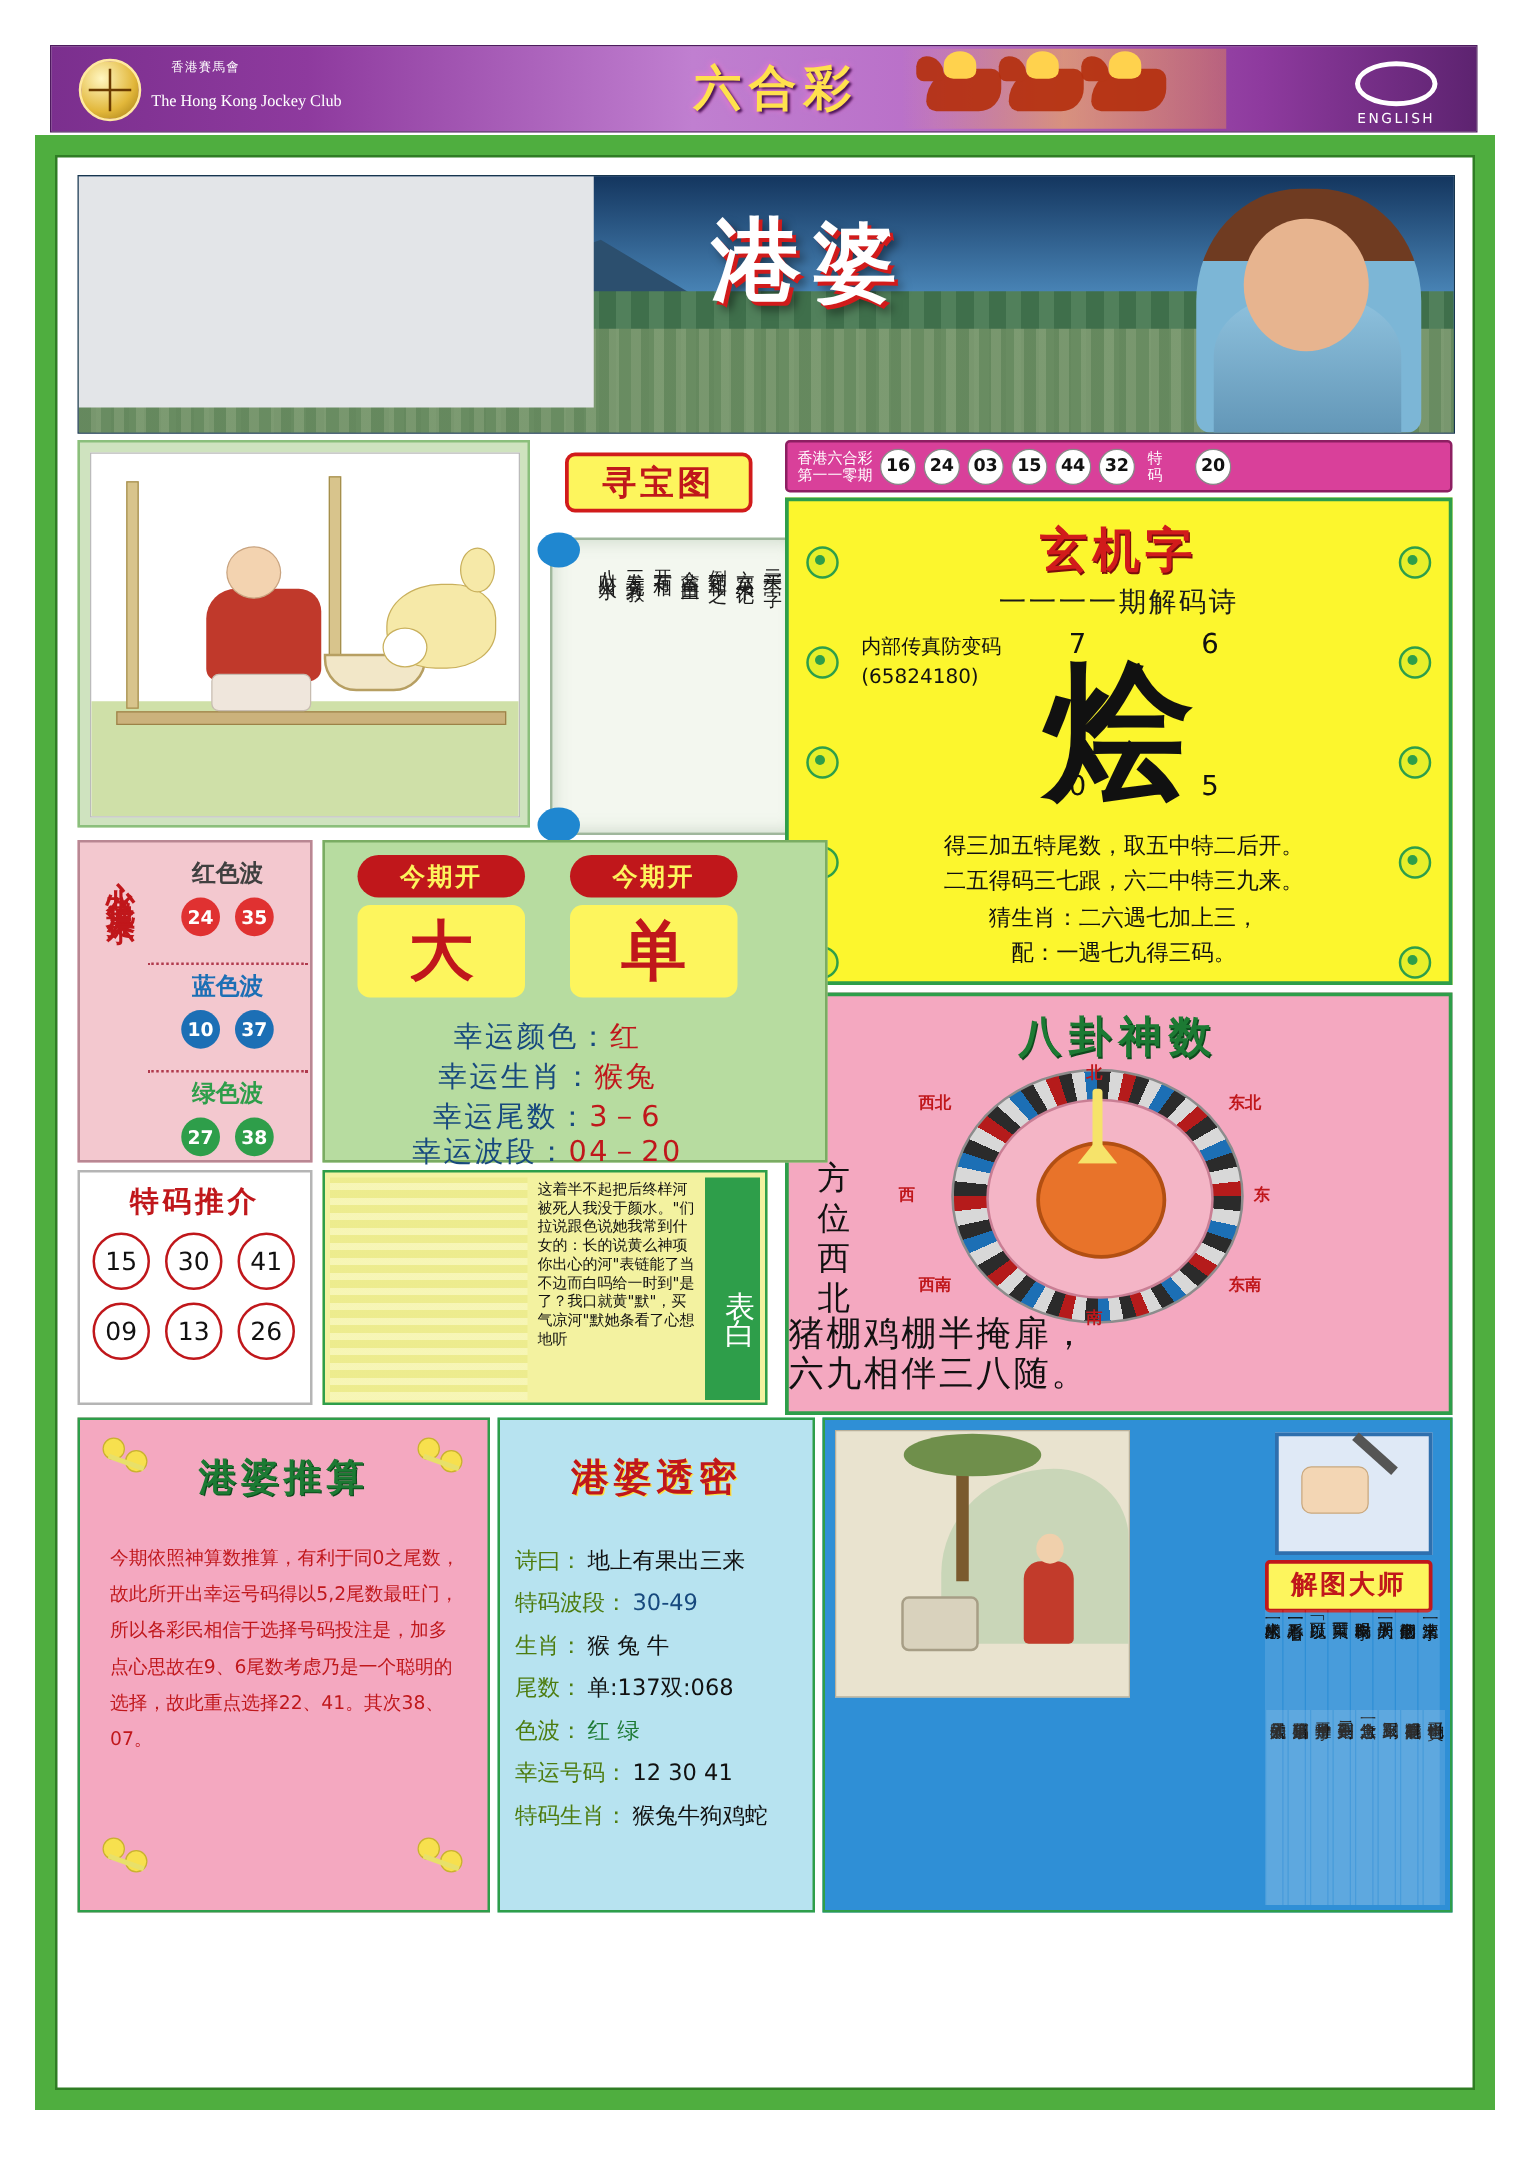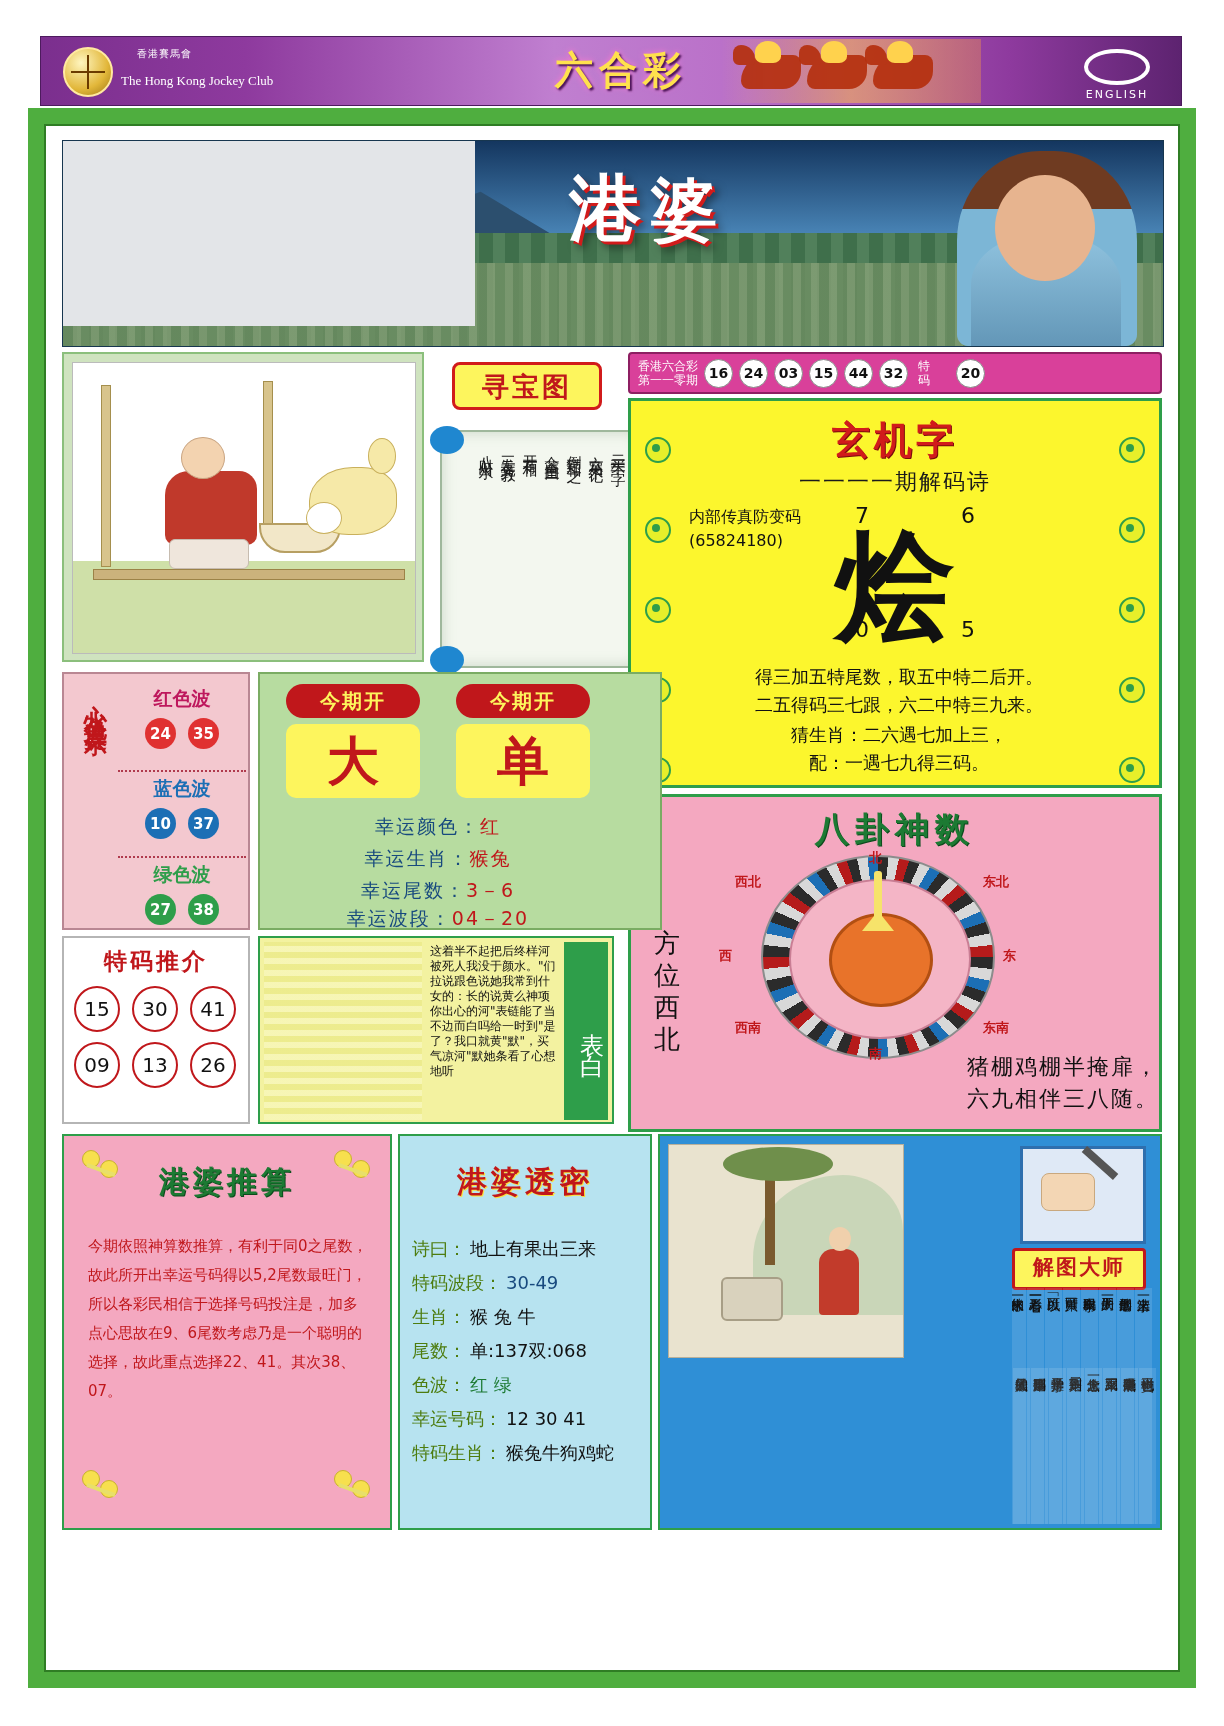--- a/index.html
+++ b/index.html
@@ -182,21 +182,21 @@
   }
   .compass-core{
     position:absolute;left:66px;top:56px;width:98px;height:88px;border-radius:50%;
     background:#e8732a;border:3px solid #b24f12;z-index:3;
   }
   .compass-needle{
     position:absolute;left:50%;top:14px;width:8px;height:56px;background:#f6e36a;transform:translateX(-50%);z-index:4;border-radius:3px;
   }
   .compass-needle:after{content:"";position:absolute;left:-12px;top:40px;width:32px;height:20px;background:#f6e36a;clip-path:polygon(50% 0,0 100%,100% 100%);}
   .cp-dir{position:absolute;font-size:13px;color:#c0171b;font-weight:bold;}
-  .bg-poem{position:absolute;left:0;bottom:14px;width:100%;text-align:right;font-size:22px;color:#111;line-height:32px;letter-spacing:2px;}
+  .bg-poem{position:absolute;left:0;bottom:14px;width:100%;text-align:left;font-size:28px;color:#111;line-height:32px;letter-spacing:2px;}
   
   .xinshui{
     left:62px;top:672px;width:188px;height:258px;background:#f3c8cf;border:2px solid #b98793;
   }
   .xs-vert{
     position:absolute;left:8px;top:12px;width:40px;height:232px;
     writing-mode:vertical-rl;text-orientation:upright;
     font-size:23px;color:#c0171b;letter-spacing:6px;font-weight:bold;
   }
   .wave-grp{position:absolute;left:52px;width:132px;text-align:center;}
@@ -212,21 +212,21 @@
     left:258px;top:672px;width:404px;height:258px;background:#b7dca0;border:2px solid #7aac63;
   }
   .jq-tab{
     position:absolute;top:10px;width:134px;height:34px;background:#c0171b;border-radius:17px;
     color:#fdf55d;font-size:20px;font-weight:bold;text-align:center;line-height:34px;letter-spacing:2px;
   }
   .jq-card{
     position:absolute;top:50px;width:134px;height:74px;background:#fdf55d;border-radius:10px;
     color:#c0171b;font-size:52px;font-weight:bold;text-align:center;line-height:74px;
   }
-  .jq-line{position:absolute;left:16px;width:324px;font-size:19px;color:#17497e;letter-spacing:2px;text-align:center;}
+  .jq-line{position:absolute;left:16px;width:324px;font-size:23px;color:#17497e;letter-spacing:2px;text-align:center;}
   .jq-line .val{color:#c0171b;}
   
   .temaBox{
     left:62px;top:936px;width:188px;height:188px;background:#ffffff;border:2px solid #b5b5b5;
   }
   .tema-title{position:absolute;left:0;top:8px;width:100%;text-align:center;font-size:23px;font-weight:bold;color:#c0171b;letter-spacing:3px;}
   .tema-grid{position:absolute;left:10px;top:48px;width:168px;display:flex;flex-wrap:wrap;gap:10px 12px;}
   .tema-ball{
     width:42px;height:42px;border-radius:50%;border:2px solid #c0171b;color:#111;
     font-size:20px;display:flex;align-items:center;justify-content:center;background:#ffffff;
@@ -439,21 +439,21 @@
     <div class="cp-dir" style="left:104px;top:76px">西北</div>
     <div class="bg-poem">
       <div>猪棚鸡棚半掩扉，</div>
       <div>六九相伴三八随。</div>
     </div>
   </div>
 
   <div class="box xinshui">
     <div class="xs-vert">心水色波提示</div>
     <div class="wave-grp" style="top:12px;">
-      <div class="wave-title" style="color:#be185d">红色波</div>
+      <div class="wave-title" style="color:#404040">红色波</div>
       <div class="wave-balls">
         <div class="wb red">24</div>
         <div class="wb red">35</div>
       </div>
     </div>
     <div class="dotline" style="top:96px"></div>
     <div class="wave-grp" style="top:102px;">
       <div class="wave-title" style="color:#1c6fb5">蓝色波</div>
       <div class="wave-balls">
         <div class="wb blue">10</div>

